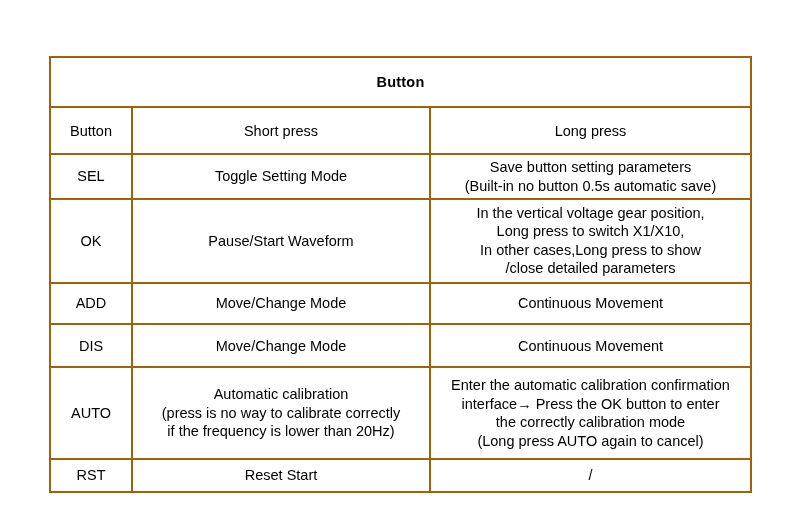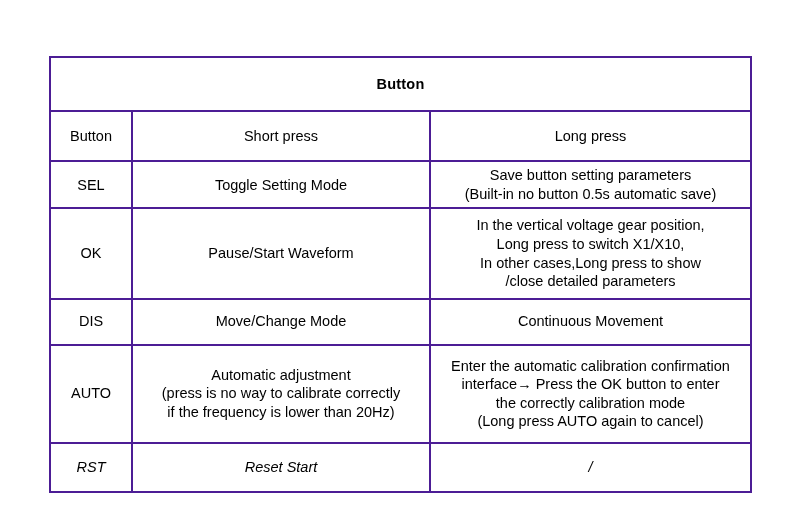--- a/index.html
+++ b/index.html
@@ -28,21 +28,21 @@
     left: 49px;
     top: 56px;
     width: 701px;   
     height: 437px;  
     border-collapse: collapse;
     table-layout: fixed;
     background: #ffffff;
   }
 
   .button-table td {
-    border: 2px solid #4c1d95;
+    border: 2px solid #a16207;
     text-align: center;
     vertical-align: middle;
     padding: 2px 4px;
     font-size: 14.5px;
     line-height: 1.28;
     color: #000000;
   }
 
   
   .col-key   { width: 82px; }
@@ -70,21 +70,21 @@
   .cell-lines span {
     display: block;
     white-space: nowrap;
   }
 
   .r-sel    { height: 44px; }
   .r-ok     { height: 84px; }
   .r-add    { height: 41px; }
   .r-dis    { height: 43px; padding-left: 27px; }
   .r-auto   { height: 91px; }
-  .r-rst    { height: 46px; font-style: italic; }
+  .r-rst    { height: 33px; }
 
   .slash-cell { font-size: 15px; }
 </style>
 </head>
 <body>
 
 <div class="page">
 
   <table class="button-table">
     <colgroup>
@@ -120,35 +120,44 @@
           <span>Pause/Start Waveform</span>
         </td>
         <td class="cell-lines">
           <span>In the vertical voltage gear position,</span>
           <span>Long press to switch X1/X10,</span>
           <span>In other cases,Long press to show</span>
           <span>/close detailed parameters</span>
         </td>
       </tr>
 
+      <tr class="r-add">
+        <td class="key-cell">ADD</td>
+        <td class="cell-lines">
+          <span>Move/Change Mode</span>
+        </td>
+        <td class="cell-lines">
+          <span>Continuous Movement</span>
+        </td>
+      </tr>
 
       <tr class="r-dis">
         <td class="key-cell">DIS</td>
         <td class="cell-lines">
           <span>Move/Change Mode</span>
         </td>
         <td class="cell-lines">
           <span>Continuous Movement</span>
         </td>
       </tr>
 
       <tr class="r-auto">
         <td class="key-cell">AUTO</td>
         <td class="cell-lines">
-          <span>Automatic adjustment</span>
+          <span>Automatic calibration</span>
           <span>(press is no way to calibrate correctly</span>
           <span>if the frequency is lower than 20Hz)</span>
         </td>
         <td class="cell-lines">
           <span>Enter the automatic calibration confirmation</span>
           <span>interface→ Press the OK button to enter</span>
           <span>the correctly calibration mode</span>
           <span>(Long press AUTO again to cancel)</span>
         </td>
       </tr>

